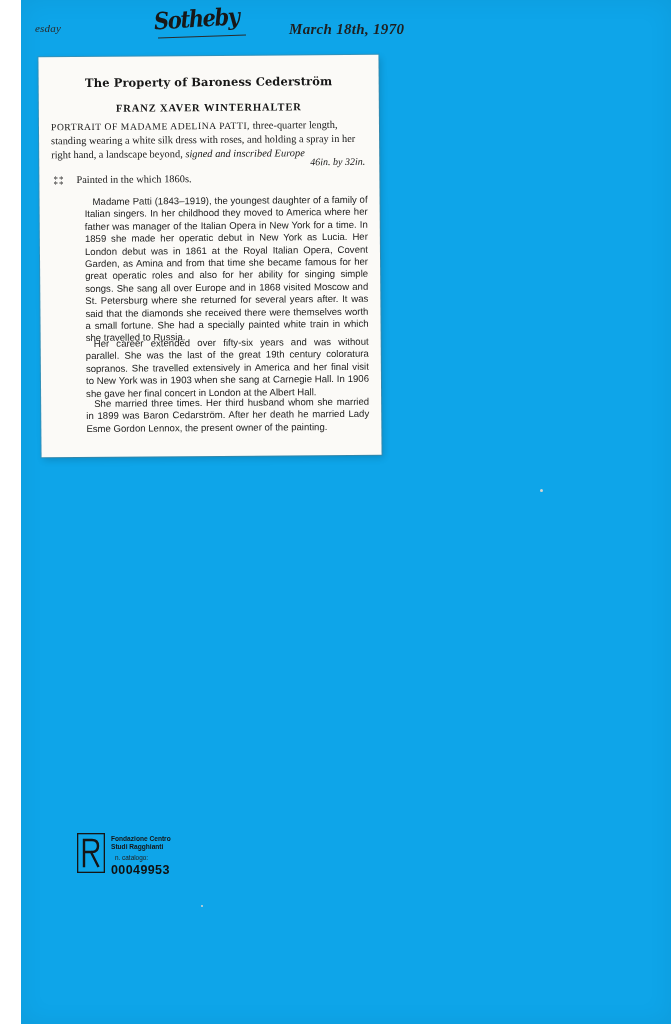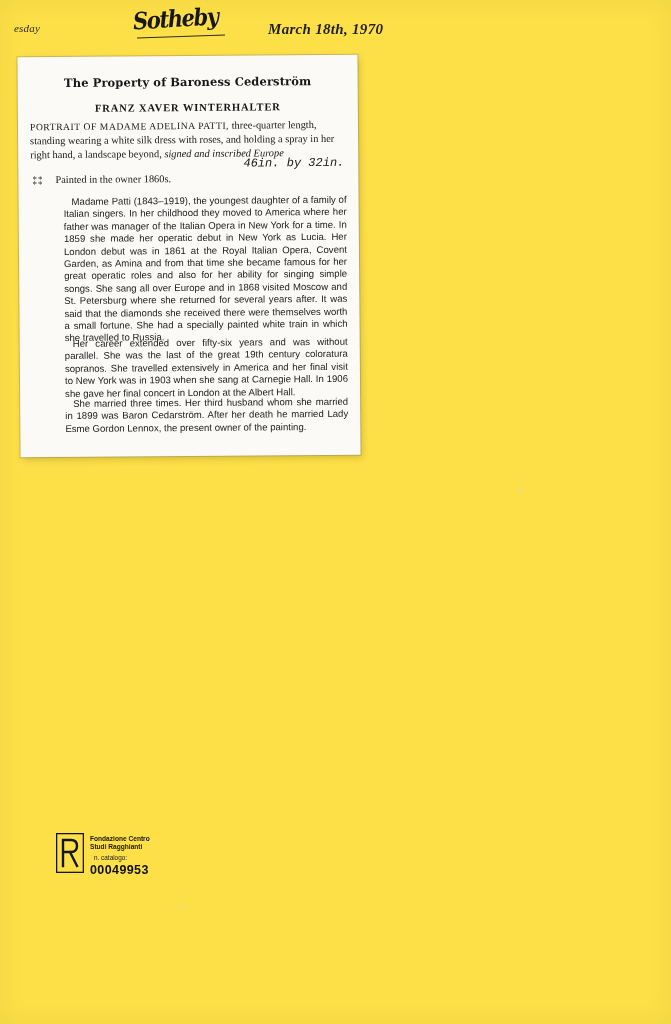--- a/index.html
+++ b/index.html
@@ -13,21 +13,22 @@
     position: relative;
     font-family: "Liberation Serif", serif;
     color: #1a1a1a;
     overflow: hidden;
   }
 
   
   #page {
     position: absolute;
     inset: 0;
-    background: #fde047;
+    background: #0ea5e9;
+    margin-left: 21px;
   }
   
   #page::after {
     content: "";
     position: absolute;
     inset: 0;
     box-shadow: inset 0 0 26px rgba(0,0,0,0.06);
     pointer-events: none;
   }
 
@@ -146,22 +147,22 @@
     letter-spacing: 0.55px;
     font-size: 9.6px;
   }
   #lot-description .ital {
     font-style: italic;
   }
   #dimensions {
     position: absolute;
     right: 14px;
     top: 101px;
-    font-family: Liberation Mono, monospace;
-    font-size: 12px;
+    font-family: Liberation Serif, serif;
+    font-size: 10px;
     color: #171717;
   }
   #dimensions .ital { font-style: italic; }
 
   #asterisks {
     position: absolute;
     left: 14px;
     top: 120px;
     font-size: 9px;
     line-height: 5px;
@@ -281,21 +282,21 @@
         <span>three-quarter length, standing wearing a white silk dress with roses, and holding a spray in her right hand, a landscape beyond,</span>
         <span class="ital">signed and inscribed Europe</span>
       </div>
 
       <div id="dimensions">
         <span class="ital">46in. by 32in.</span>
       </div>
 
       <div id="asterisks">**<br>**</div>
 
-      <div id="date-painted">Painted in the owner 1860s.</div>
+      <div id="date-painted">Painted in the which 1860s.</div>
 
       <div class="body-para" id="para-1">Madame Patti (1843–1919), the youngest daughter of a family of Italian singers. In her childhood they moved to America where her father was manager of the Italian Opera in New York for a time. In 1859 she made her operatic debut in New York as Lucia. Her London debut was in 1861 at the Royal Italian Opera, Covent Garden, as Amina and from that time she became famous for her great operatic roles and also for her ability for singing simple songs. She sang all over Europe and in 1868 visited Moscow and St. Petersburg where she returned for several years after. It was said that the diamonds she received there were themselves worth a small fortune. She had a specially painted white train in which she travelled to Russia.</div>
 
       <div class="body-para" id="para-2">Her career extended over fifty-six years and was without parallel. She was the last of the great 19th century coloratura sopranos. She travelled extensively in America and her final visit to New York was in 1903 when she sang at Carnegie Hall. In 1906 she gave her final concert in London at the Albert Hall.</div>
 
       <div class="body-para" id="para-3">She married three times. Her third husband whom she married in 1899 was Baron Cedarström. After her death he married Lady Esme Gordon Lennox, the present owner of the painting.</div>
 
     </div>
   </div>
 

